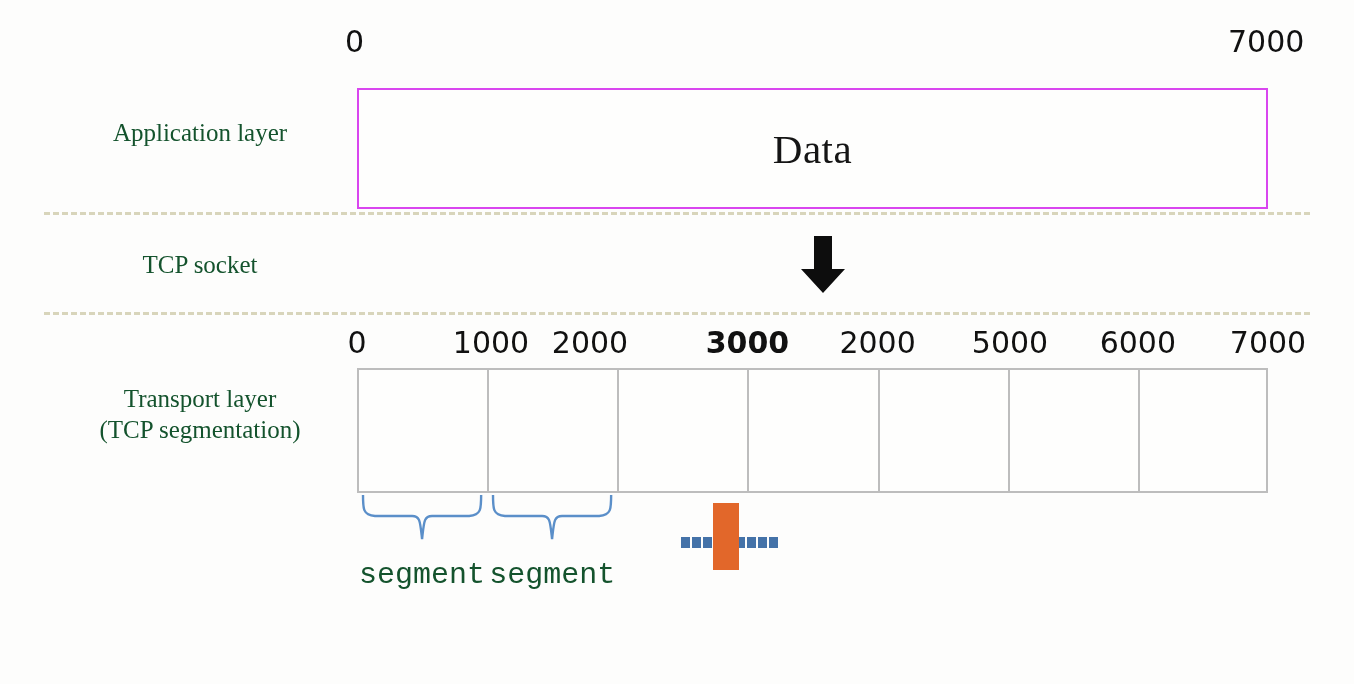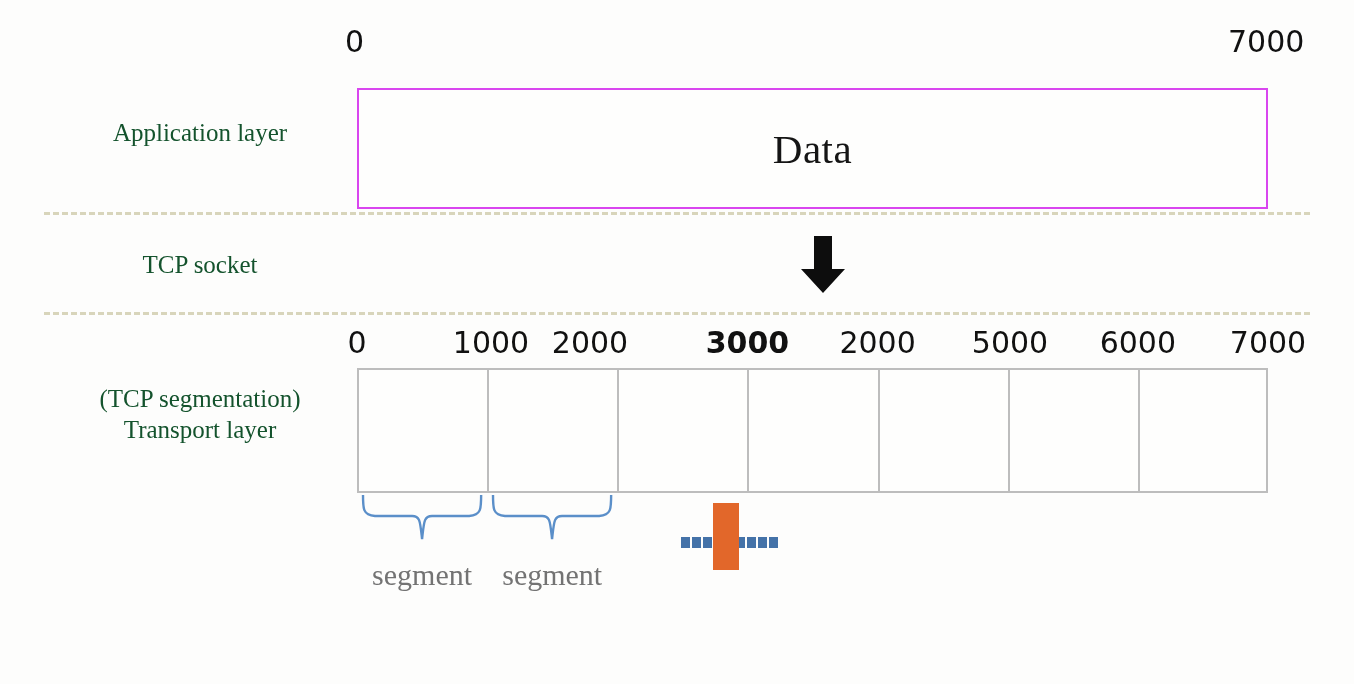--- a/index.html
+++ b/index.html
@@ -114,23 +114,23 @@
 
   
   .brace {
     position: absolute;
     top: 495px;
     height: 50px;
   }
   .seg-label {
     position: absolute;
     top: 558px;
-    font-family: Liberation Serif, serif;
+    font-family: Liberation Mono, monospace;
     font-size: 30px;
-    color: #737373;
+    color: #14532d;
     text-align: center;
     white-space: nowrap;
     transform: translateX(-50%);
   }
 
   
   #ellipsis-dots {
     position: absolute;
     left: 681px;
     top: 537px;
@@ -171,22 +171,22 @@
 
   <div class="layer-label" id="label-tcp-socket">TCP socket</div>
 
   <svg id="down-arrow" viewBox="0 0 46 58">
     <polygon points="14,0 32,0 32,33 45,33 23,57 1,33 14,33" fill="#0d0d0d"></polygon>
   </svg>
 
   <div class="dashed-sep" id="sep-bottom"></div>
 
   <div class="layer-label" id="label-transport">
+    <div>Transport layer</div>
     <div>(TCP segmentation)</div>
-    <div>Transport layer</div>
   </div>
 
   <div id="transport-scale">
       <div class="tscale" style="left: 357px;">0</div>
       <div class="tscale" style="left: 491px;">1000</div>
       <div class="tscale" style="left: 590px;">2000</div>
       <div class="tscale" style="left: 747.429px; font-weight: bold;">3000</div>
       <div class="tscale" style="left: 877.571px;">2000</div>
       <div class="tscale" style="left: 1010px;">5000</div>
       <div class="tscale" style="left: 1137.86px;">6000</div>

